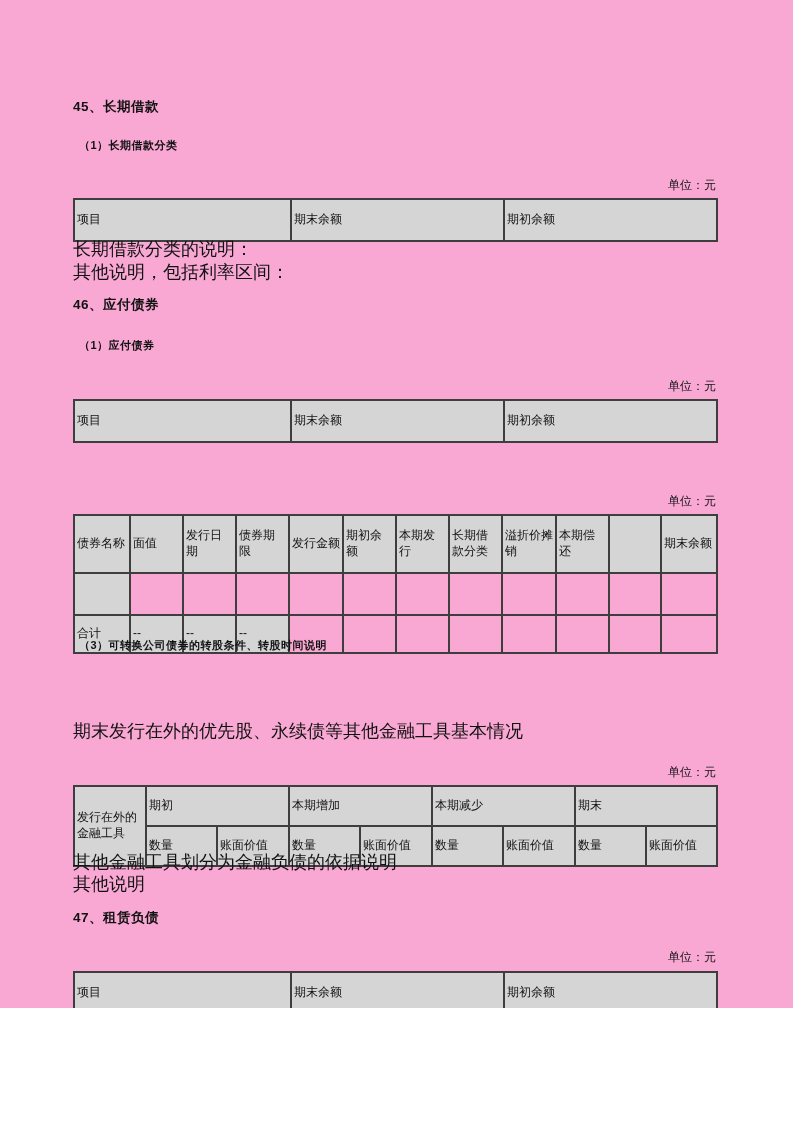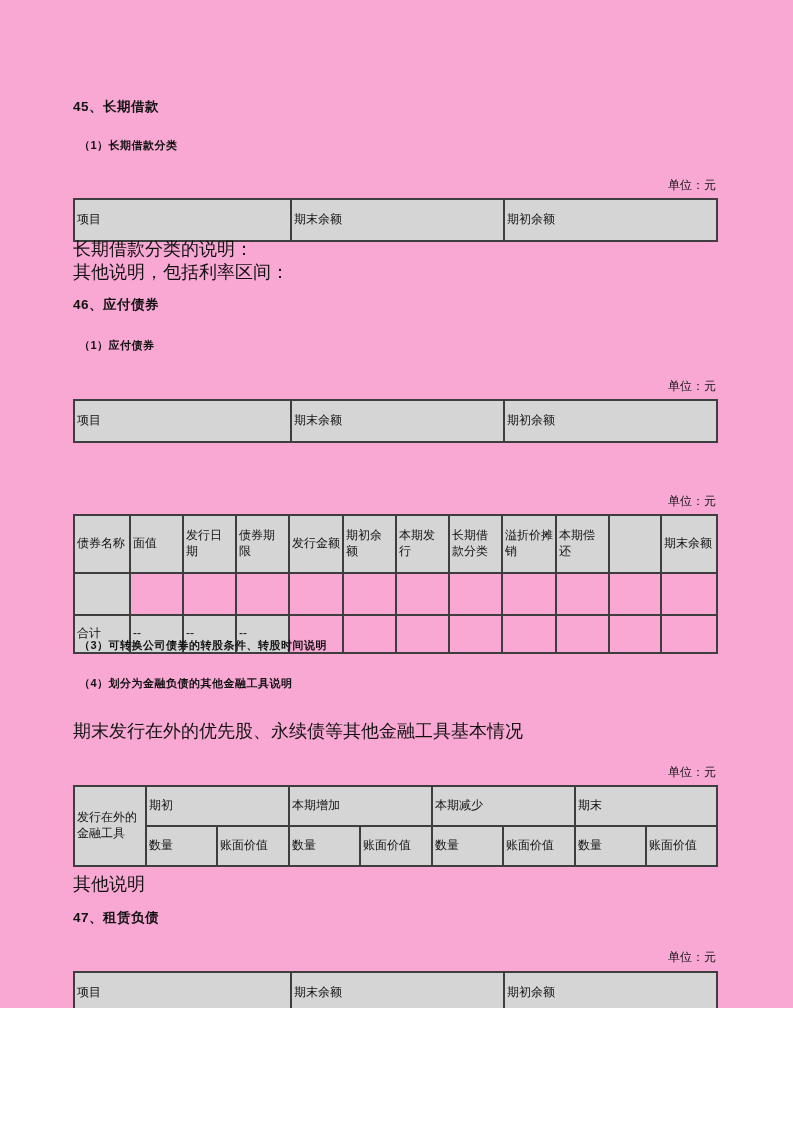--- a/index.html
+++ b/index.html
@@ -124,21 +124,20 @@
       <td></td>
       <td></td>
       <td></td>
       <td></td>
       <td></td>
     </tr>
   </tbody>
     </table>
 
   <div class="abs h2" style="top:638px">（3）可转换公司债券的转股条件、转股时间说明</div>
-  <div class="abs h2" style="top:676px">（4）划分为金融负债的其他金融工具说明</div>
   <div class="abs note" style="top:719px">期末发行在外的优先股、永续债等其他金融工具基本情况</div>
   <div class="abs unit" style="top:764px">单位：元</div>
 
   <table class="doc t-fi" style="top:785px">
     <colgroup>
       <col style="width:72px">
       <col style="width:71px">
         <col style="width:72px">
       <col style="width:71px">
         <col style="width:72px">
@@ -161,20 +160,21 @@
       <th class="g">数量</th>
       <th class="g">账面价值</th>
       <th class="g">数量</th>
       <th class="g">账面价值</th>
       <th class="g">数量</th>
       <th class="g">账面价值</th>
     </tr>
   </tbody>
     </table>
 
+  <div class="abs note" style="top:850px">其他金融工具划分为金融负债的依据说明</div>
   <div class="abs note" style="top:872px">其他说明</div>
 
   <div class="abs h1" style="top:909px">47、租赁负债</div>
   <div class="abs unit" style="top:949px">单位：元</div>
 
   <table class="doc t-simple" style="top:971px">
     <colgroup>
         <col style="width:217px">
         <col style="width:213px">
         <col style="width:213px">

